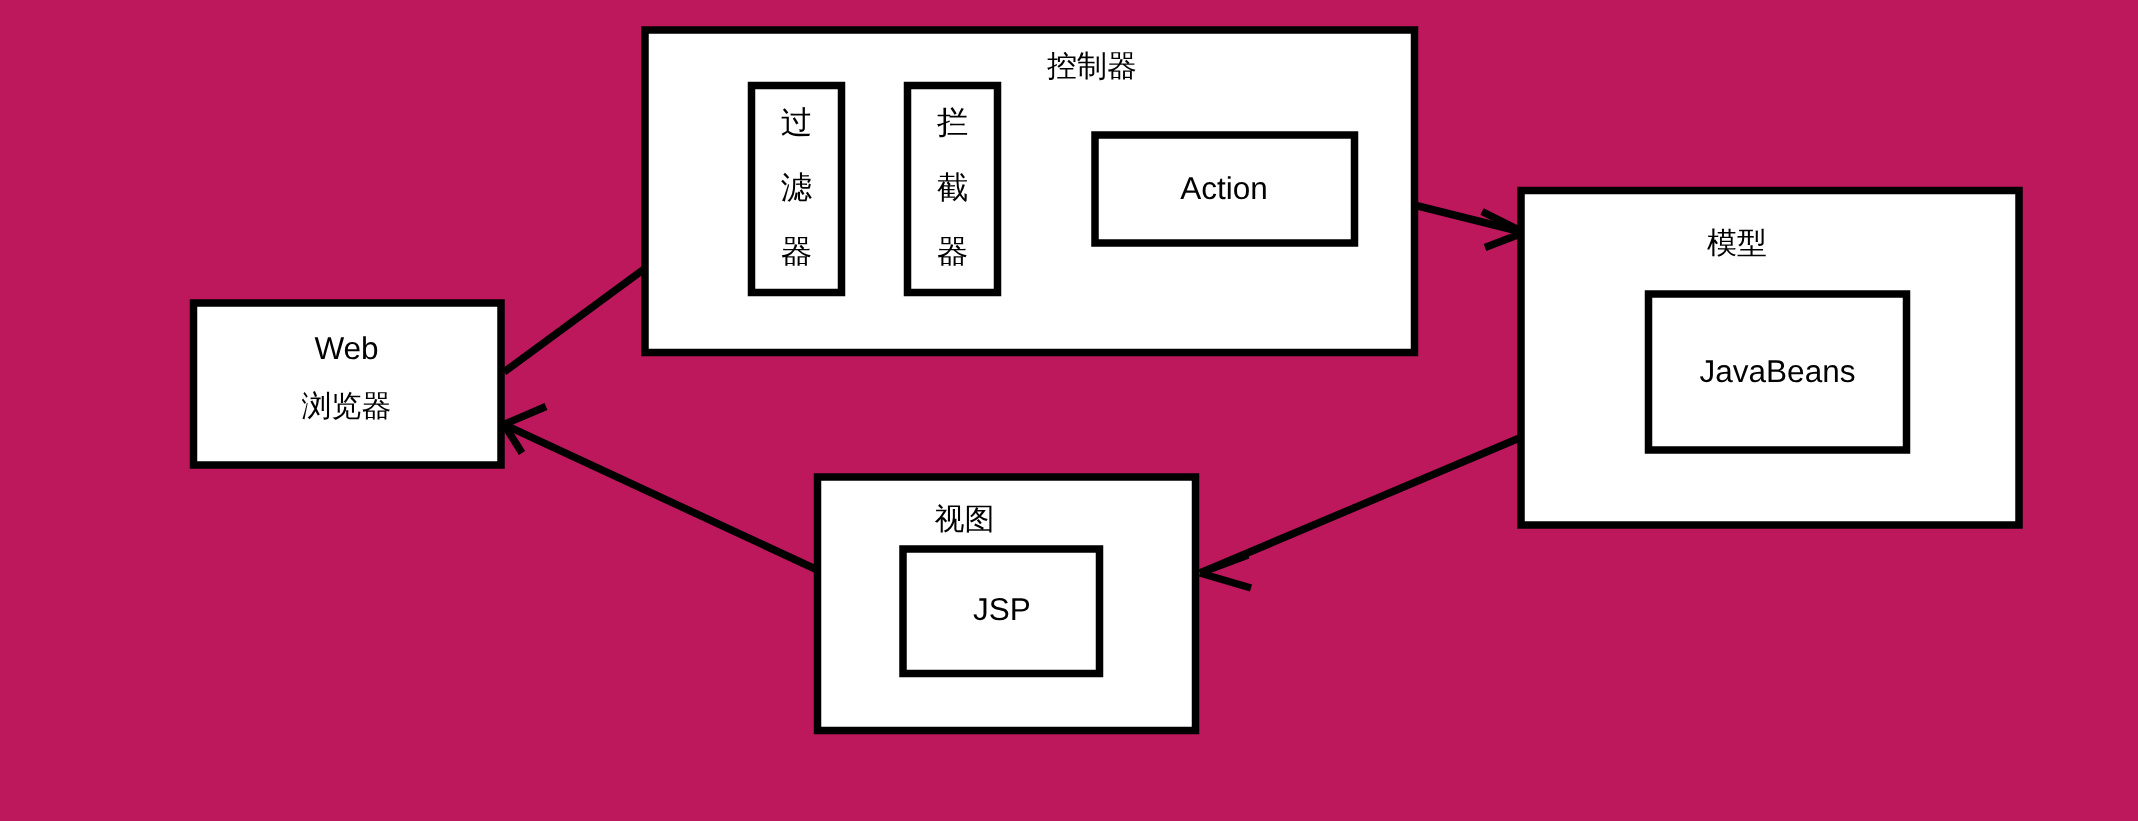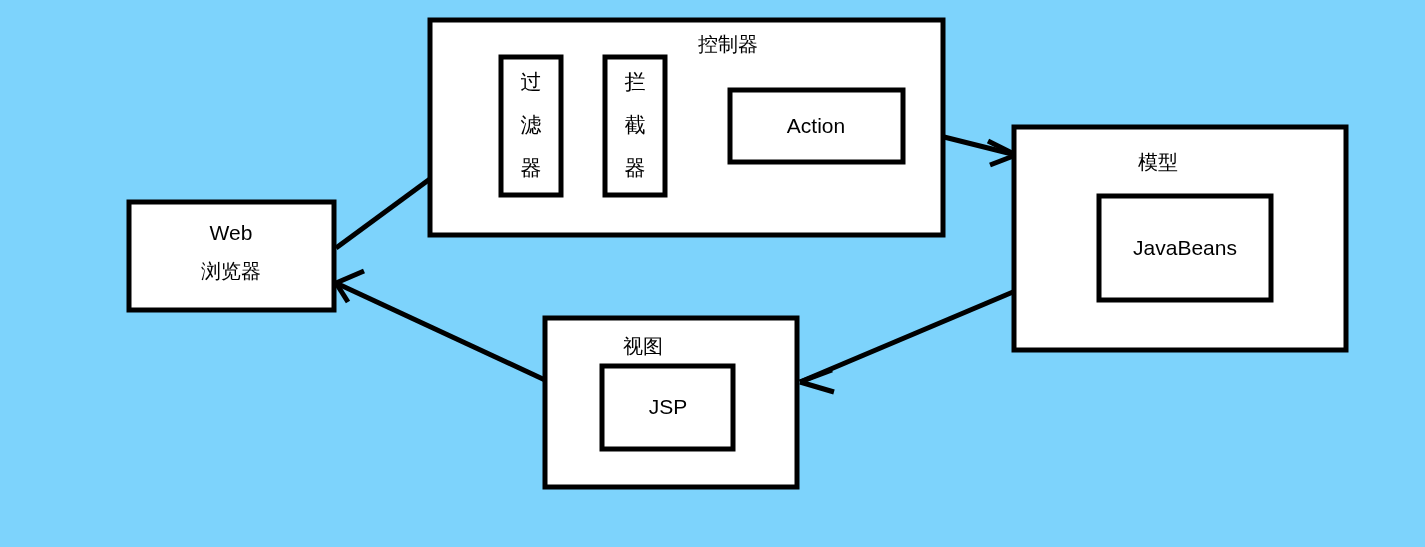--- a/index.html
+++ b/index.html
@@ -7,21 +7,21 @@
     padding: 0;
     background: #ffffff;
   }
   body {
     font-family: "Liberation Sans", "DejaVu Sans", sans-serif;
   }
   #diagram-root {
     position: relative;
     width: 1425px;
     height: 547px;
-    background: #7dd3fc;
+    background: #be185d;
     overflow: hidden;
   }
   svg.diagram-canvas {
     position: absolute;
     left: 0;
     top: 0;
     width: 1425px;
     height: 547px;
     display: block;
   }

